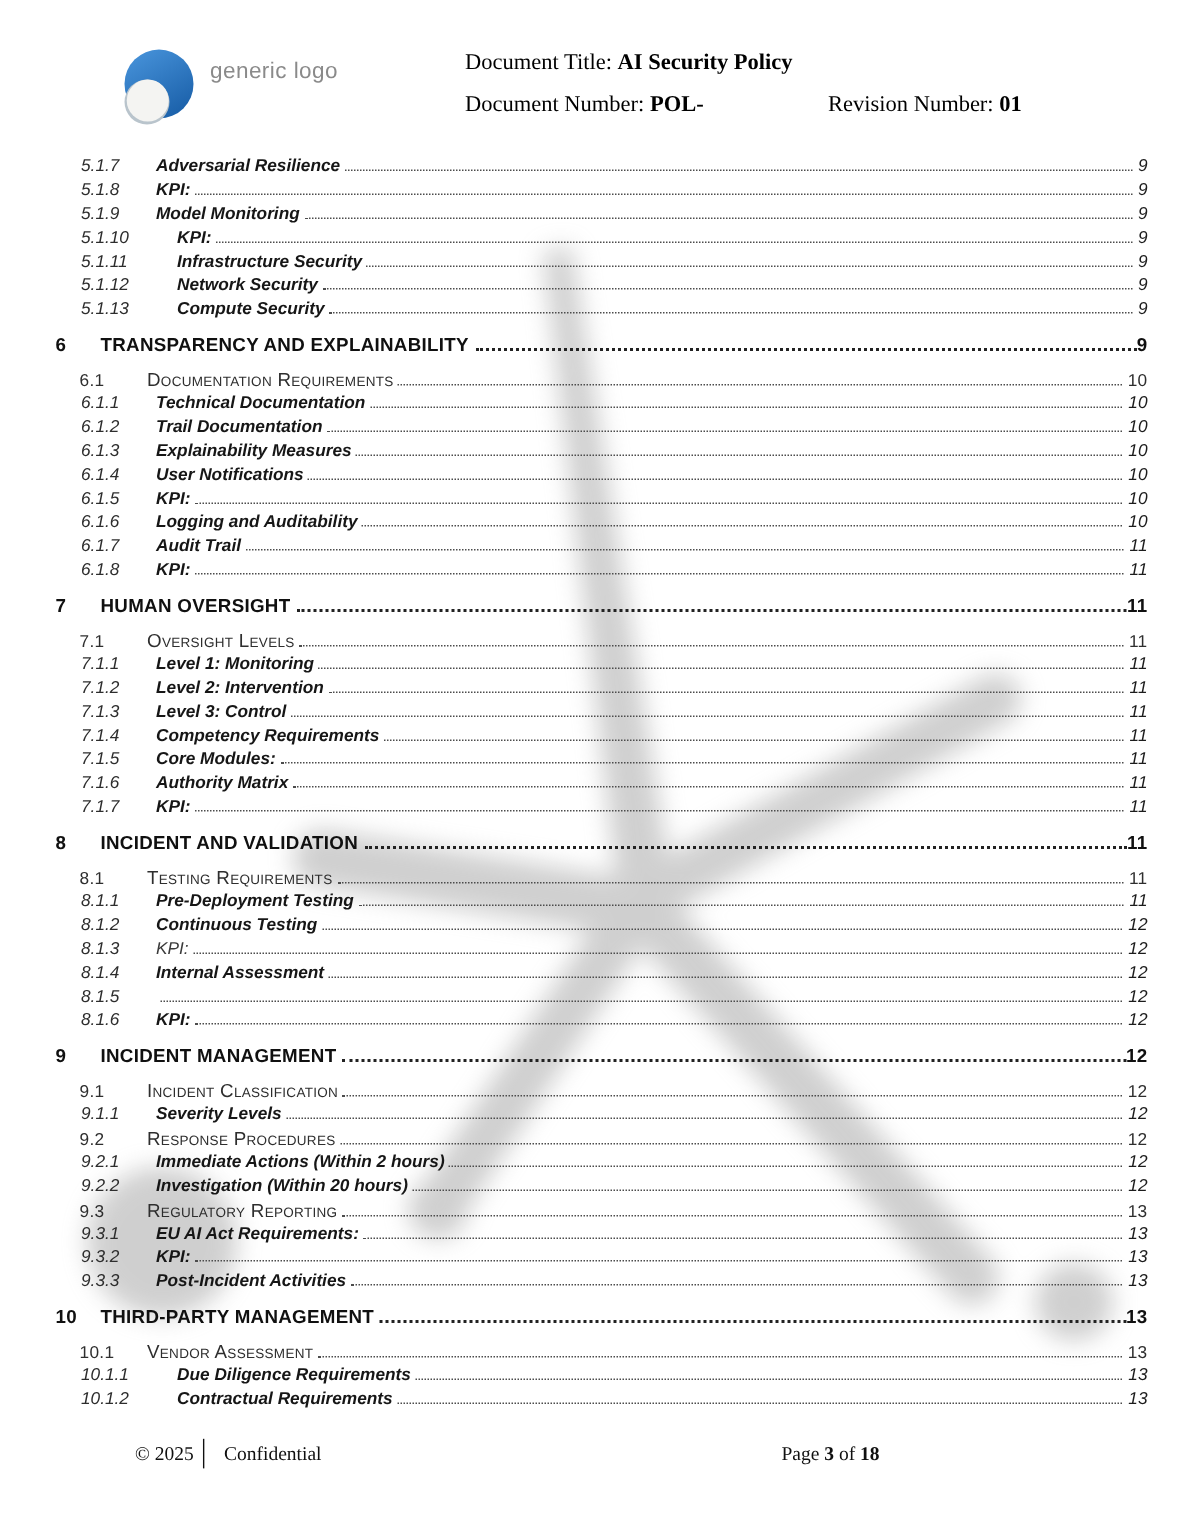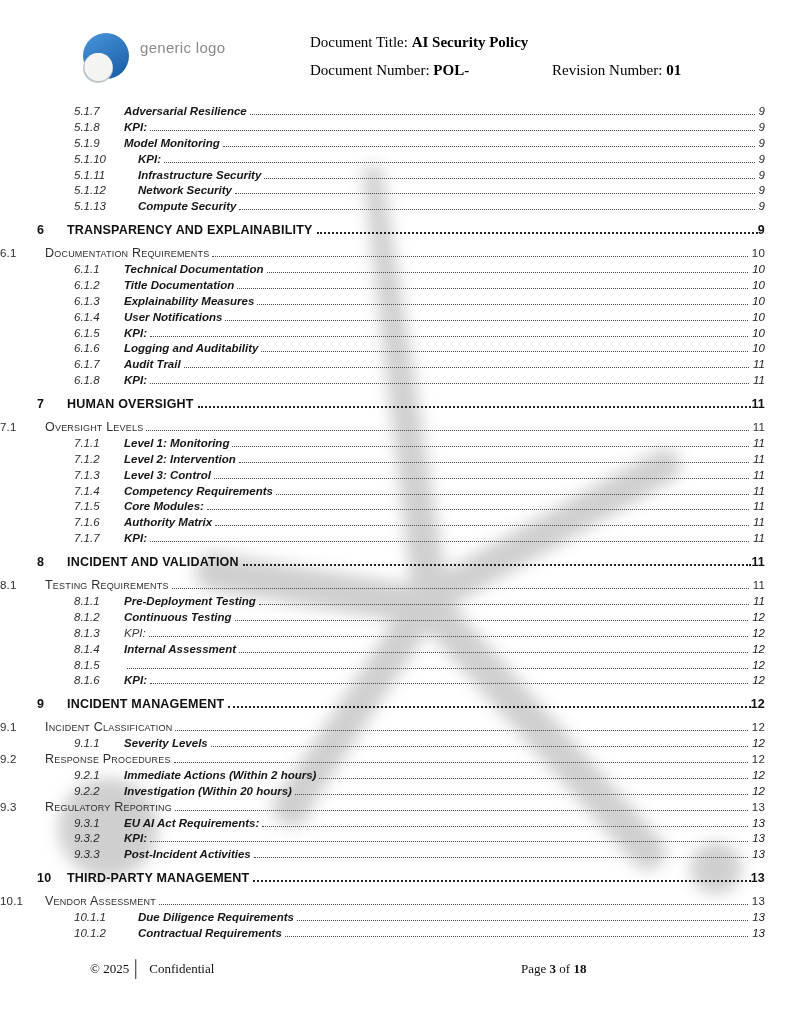--- a/index.html
+++ b/index.html
@@ -26,28 +26,28 @@
   .doc-meta b { font-weight:700;text-align:center; }
 
   
   .toc { position:absolute; top:104px; left:0; right:0; }
   .toc-row { display:flex; align-items:baseline; line-height:15.9px; height:15.9px; padding-right:27px; }
   .toc-row .num   { flex:none; }
   .toc-row .title { flex:none; white-space:nowrap; }
   .toc-row .dots  { flex:1 1 auto; min-width:8px; border-bottom:1.6px dotted #4c4c4c; margin:0 4px 3px 3px; }
   .toc-row .pg    { flex:none; text-align:right; }
 
-  .lvl3 { padding-left:74px; font-size:11.5px; font-style:italic; }
+  .lvl3 { padding-left:54px; font-size:11.5px; font-style:italic; }
   .lvl3 .num   { width:50px; color:#2d2d2d; }
   .lvl3.indent .num { width:64px; }
   .lvl3 .title { font-weight:700; color:#161616; }
   .lvl3.plain .title { font-weight:400; color:#3a3a3a; }
   .lvl3 .pg { font-weight:400; }
 
-  .lvl2 { font-size:12.5px; font-variant:small-caps; color:#2e2e2e; letter-spacing:0.2px; }
+  .lvl2 { padding-left:53px; font-size:12.5px; font-variant:small-caps; color:#2e2e2e; letter-spacing:0.2px; }
   .lvl2 .num { width:45px; font-variant:normal; font-size:11.5px; }
   .lvl2 .pg  { font-variant:normal; font-size:11.5px; }
 
   .lvl1 { padding-left:37px; font-size:12.5px; font-weight:700; color:#101010; margin:8px 0 7px 0; letter-spacing:0.2px; }
   .lvl1 .num { width:30px; }
   .lvl1 .dots { border-bottom:2px dotted #222; margin:0 0 3px 4px; }
   .lvl1 .pg { font-weight:700; }
 
   
   .footer { position:absolute; top:961px; left:0; right:0; height:24px;
@@ -168,21 +168,21 @@
         <span class="pg">10</span>
       </div>
         <div class="toc-row lvl3">
         <span class="num">6.1.1</span>
         <span class="title">Technical Documentation</span>
         <span class="dots"></span>
         <span class="pg">10</span>
       </div>
         <div class="toc-row lvl3">
         <span class="num">6.1.2</span>
-        <span class="title">Title Documentation</span>
+        <span class="title">Trail Documentation</span>
         <span class="dots"></span>
         <span class="pg">10</span>
       </div>
         <div class="toc-row lvl3">
         <span class="num">6.1.3</span>
         <span class="title">Explainability Measures</span>
         <span class="dots"></span>
         <span class="pg">10</span>
       </div>
         <div class="toc-row lvl3">

